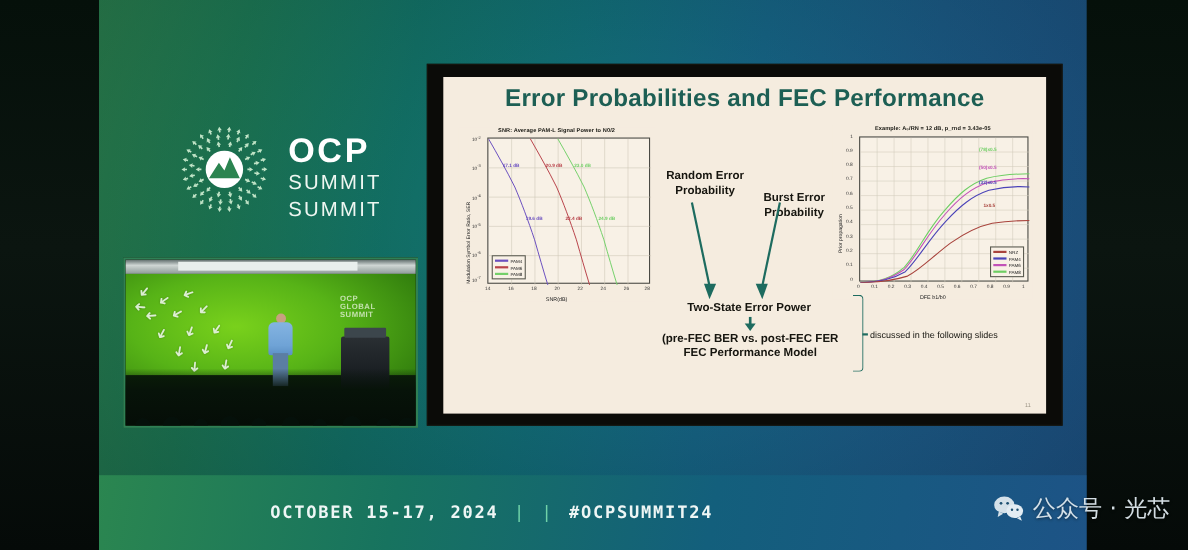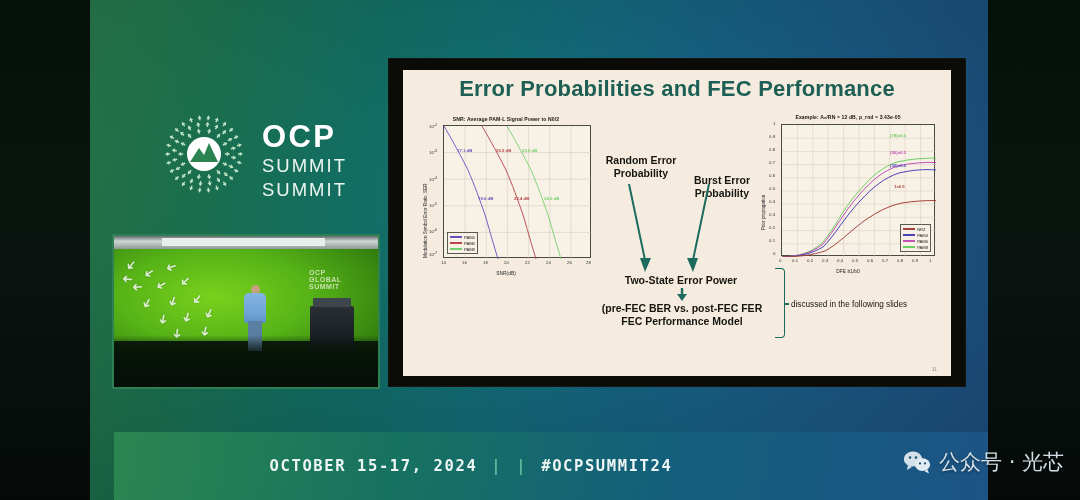--- a/index.html
+++ b/index.html
@@ -214,21 +214,20 @@
     position: absolute; right: 14px; bottom: 4px;
     font-size: 5px; color: #9a9183;
   }
 
   
   .banner {
     position: absolute; left: 90px; bottom: 0; width: 898px; height: 68px;
     z-index: 5;
     display: flex; align-items: center; justify-content: center;
     background: linear-gradient(100deg,#2b8650 0%,#17735f 30%,#135f7c 62%,#1d5386 100%);
-    margin-left: 24px;
   }
   .banner-inner {
     display: flex; align-items: center; gap: 14px;
     color: #eef6f5; font-size: 15.5px; letter-spacing: 1.6px;
     font-weight: 600; font-family: "DejaVu Sans Mono", monospace;
     transform: translateX(-92px);
   }
   .banner-sep { color: #6fd2a8; font-weight: 400; }
 
   

